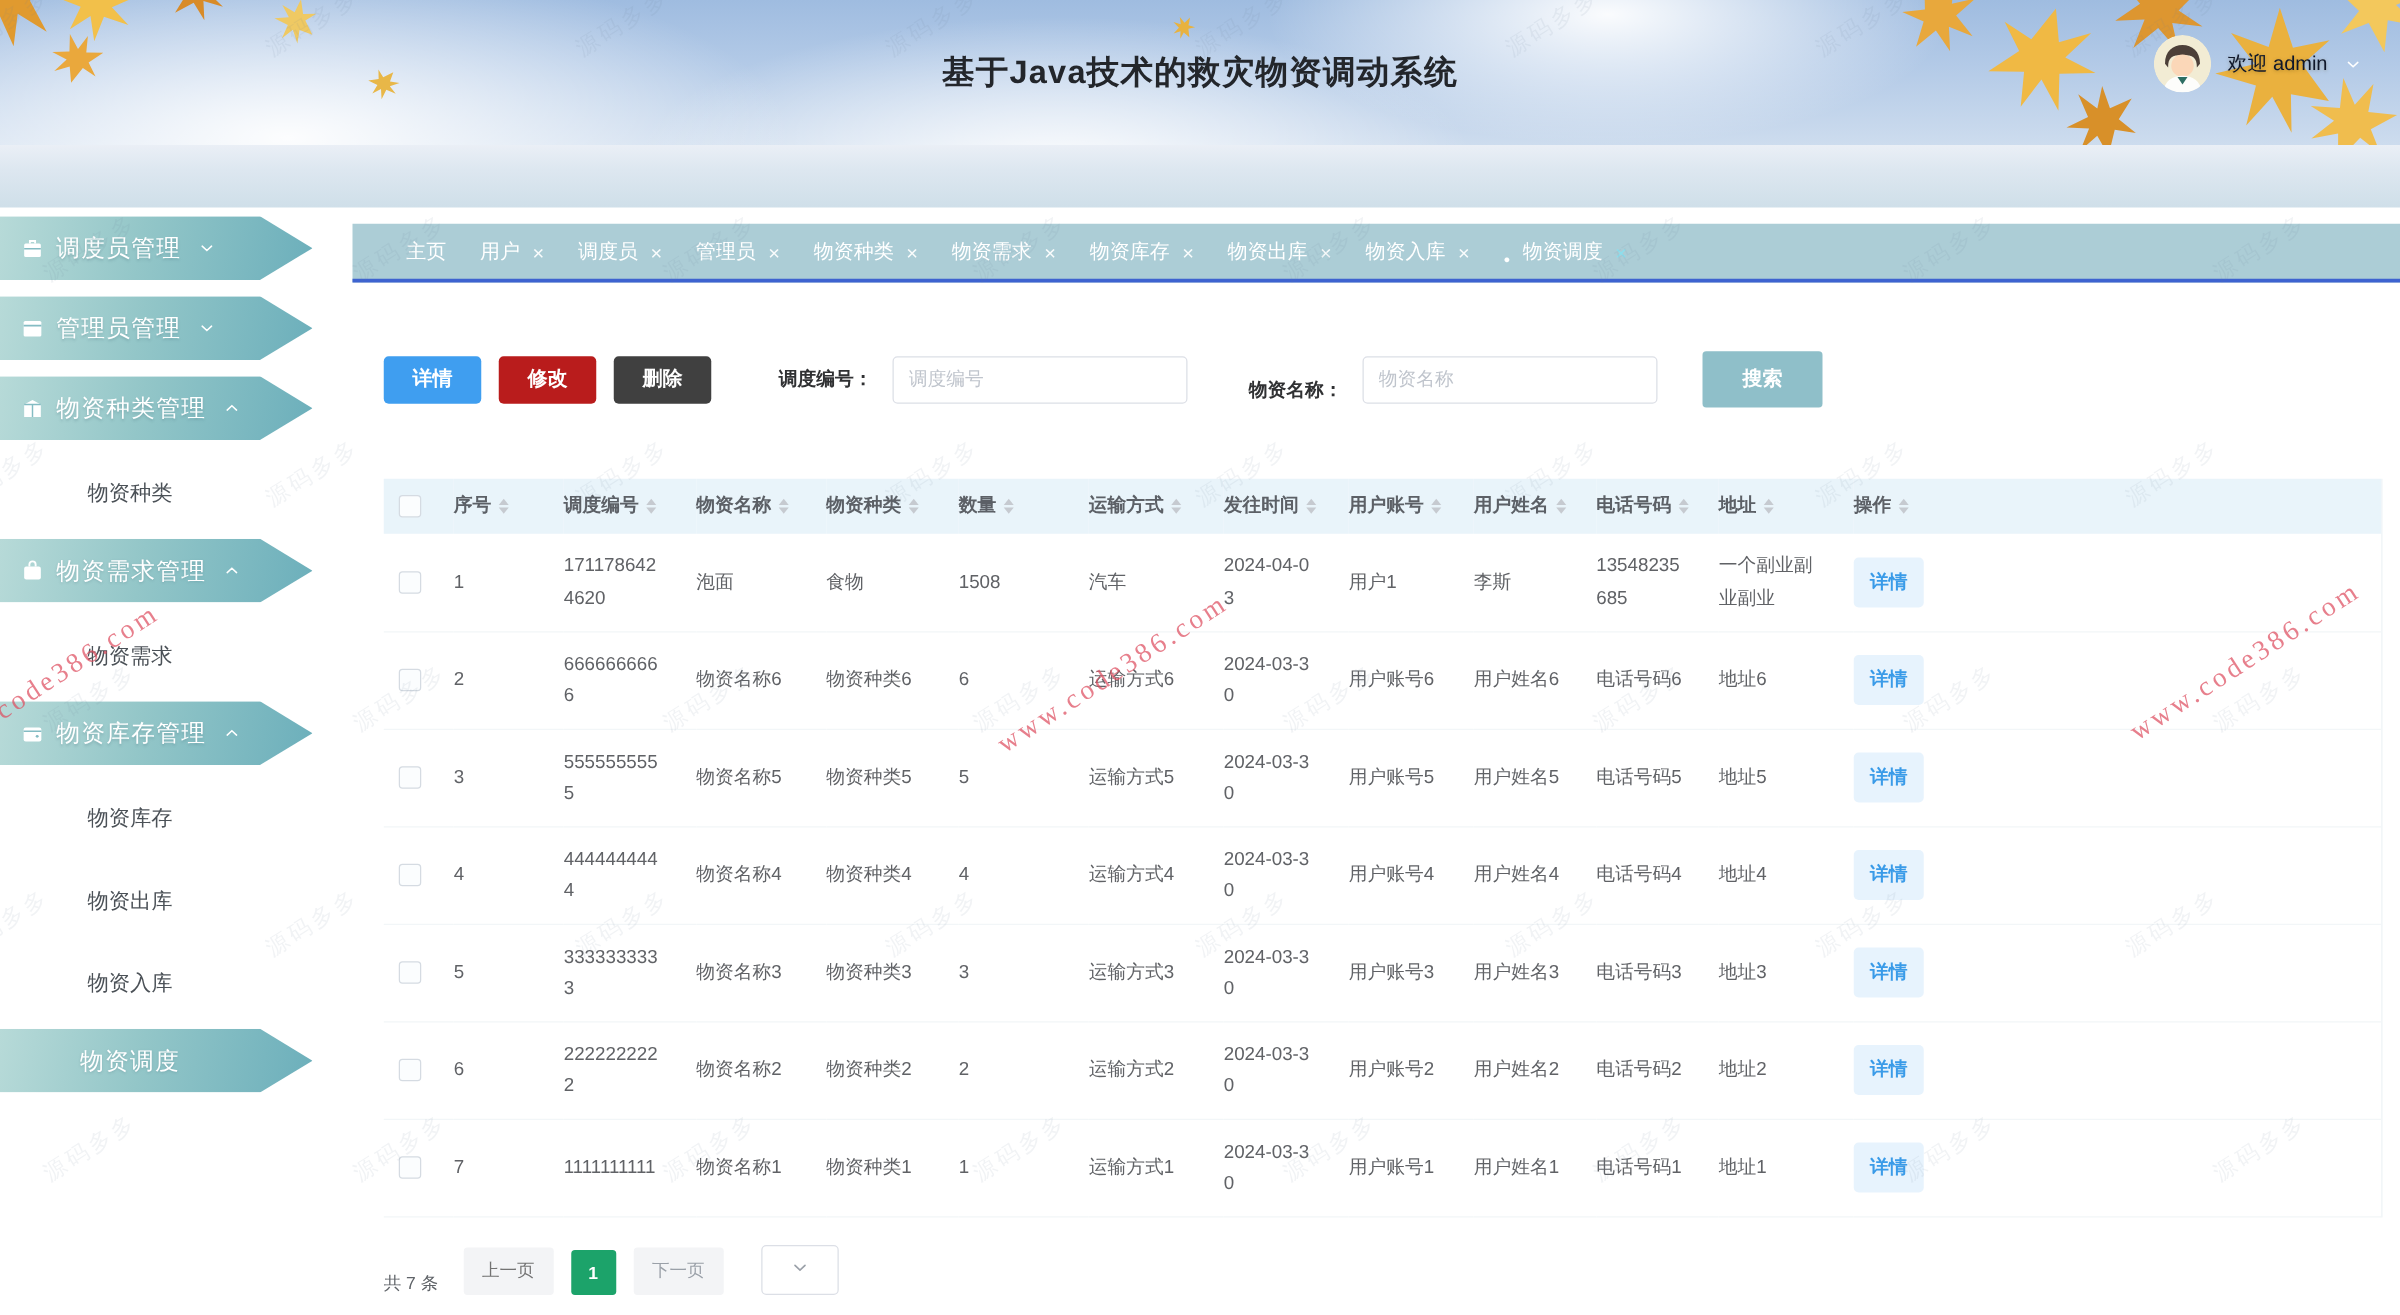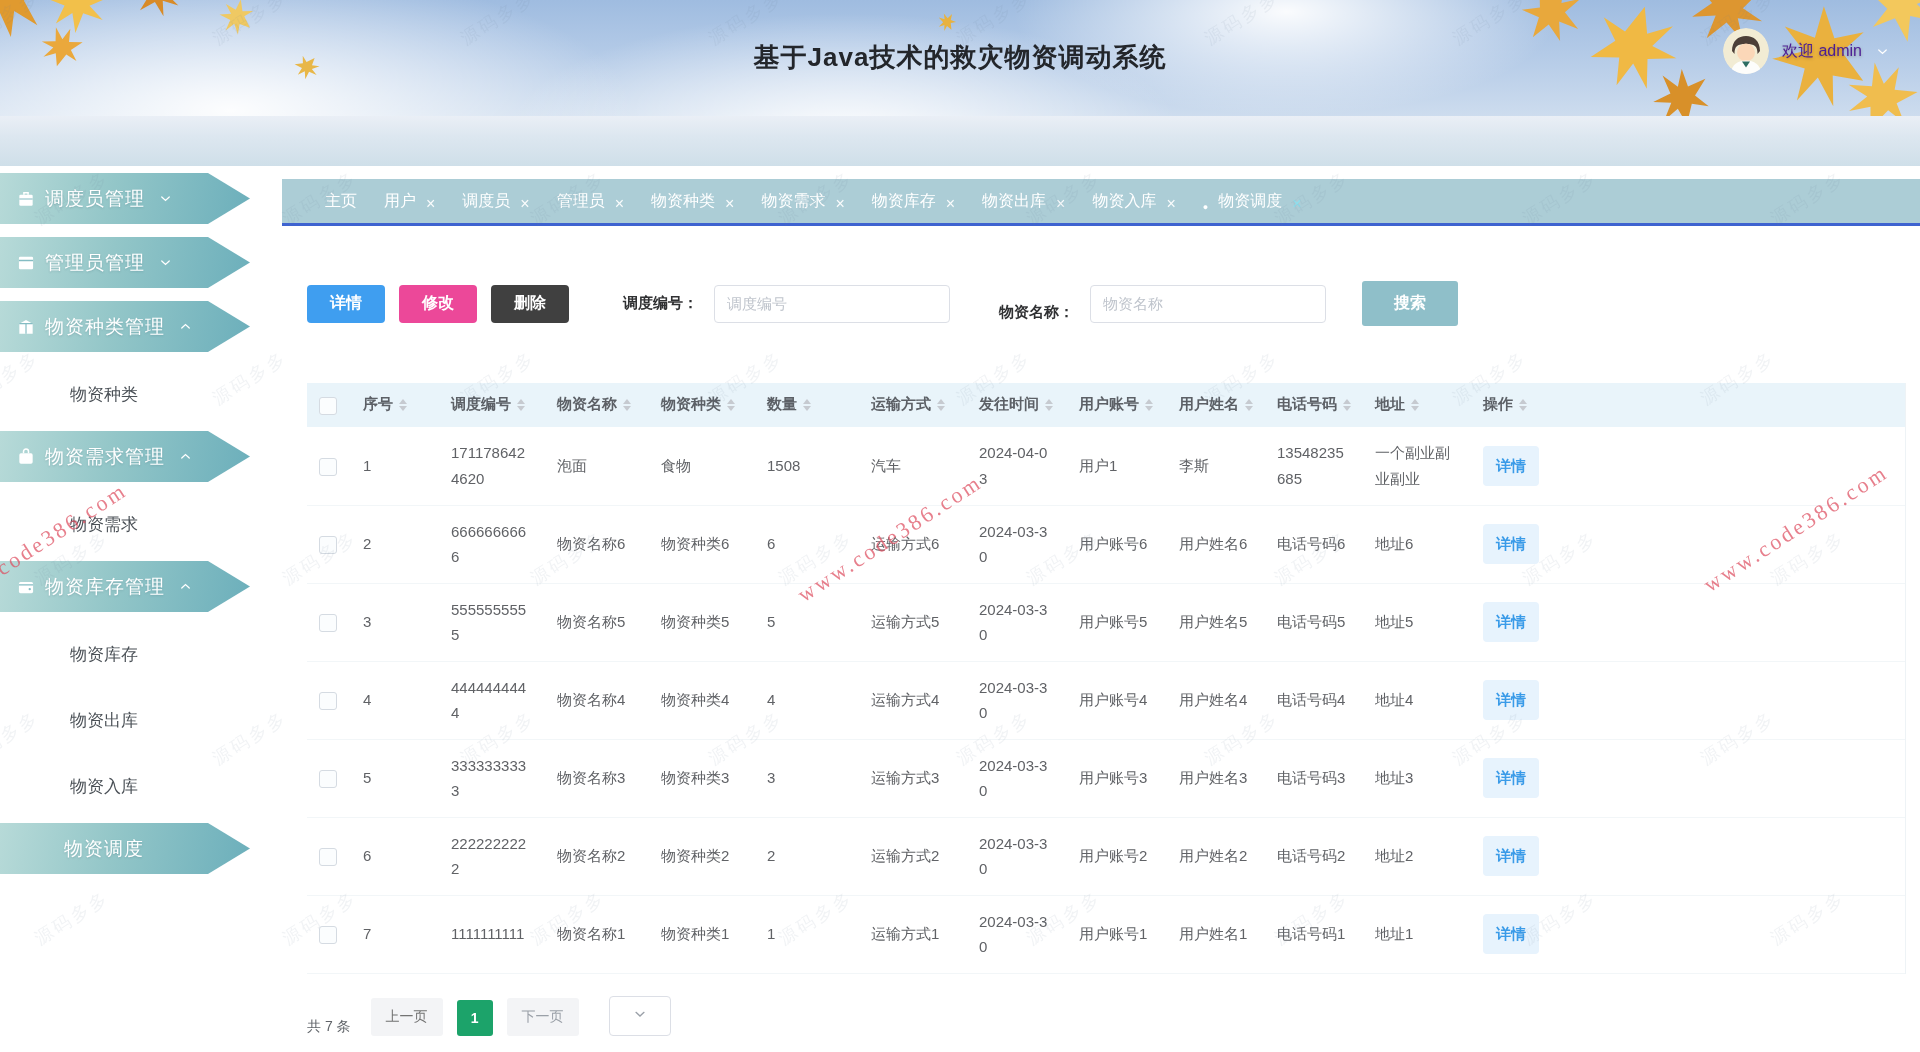--- a/index.html
+++ b/index.html
@@ -16,21 +16,21 @@
       radial-gradient(ellipse 560px 200px at 44% 115%, rgba(255,255,255,.9), rgba(255,255,255,0) 60%),
       linear-gradient(180deg,#9fbce0 0%,#b3cae7 45%,#cddcee 100%);
   }
   .leaf{position:absolute;width:44px;height:44px;pointer-events:none;}
   .page-title{
     position:absolute;left:0;top:40px;width:100%;text-align:center;
     font-size:26px;font-weight:bold;color:#23262b;letter-spacing:1px;z-index:3;
   }
   .userbox{position:absolute;right:30px;top:28px;display:flex;align-items:center;gap:13px;z-index:4;cursor:pointer;}
   .avatar{width:46px;height:46px;border-radius:50%;overflow:hidden;flex:none;}
-  .welcome{font-size:16px;color:#4c1d95;text-shadow:0 1px 3px rgba(80,60,10,.35);white-space:nowrap;}
+  .welcome{font-size:16px;color:#0f172a;text-shadow:0 1px 3px rgba(80,60,10,.35);white-space:nowrap;}
   .userbox .chev-dn{display:flex;}
   
   .band{position:absolute;left:0;top:116px;width:1920px;height:50px;
     background:linear-gradient(180deg,#eaeff6 0%,#dde7f0 40%,#cfdfe9 100%);}
   
   .sidebar{position:absolute;left:0;top:173px;width:258px;z-index:2;}
   .sb-banner{
     position:relative;height:51px;margin-bottom:13px;width:250px;
     display:flex;align-items:center;gap:9px;padding-left:16px;box-sizing:border-box;
     clip-path:polygon(0 0,208px 0,250px 50%,208px 100%,0 100%);
@@ -54,21 +54,21 @@
   }
   .tab{display:flex;align-items:flex-end;gap:10px;color:#fff;font-size:16px;cursor:pointer;white-space:nowrap;}
   .tab .x{font-size:16px;line-height:1;opacity:.95;}
   .tab .dot{font-size:9px;line-height:1;}
   .tab.active .x{color:#8be0ef;}
   
   .main{position:absolute;left:282px;top:229px;right:0;bottom:0;z-index:1;}
   .toolbar{display:flex;align-items:center;margin:52px 0 0 25px;}
   .btn{height:38px;border:none;border-radius:4px;color:#fff;font-size:16px;font-weight:bold;width:78px;cursor:pointer;}
   .btn-detail{background:#3f9ef0;margin-right:14px;}
-  .btn-edit{background:#ec4899;margin-right:14px;}
+  .btn-edit{background:#b91c1c;margin-right:14px;}
   .btn-del{background:#404040;}
   .field-label{font-size:15px;font-weight:bold;color:#303133;margin-left:54px;white-space:nowrap;}
   .field-label.second{margin-left:49px;margin-top:17px;}
   input.txt{
     width:236px;height:38px;border:1px solid #dcdfe6;border-radius:4px;margin-left:16px;
     padding:0 12px;font-size:15px;color:#606266;box-sizing:border-box;outline:none;background:#fff;
   }
   input.txt::placeholder{color:#bfc4cc;}
   .btn-search{width:96px;height:45px;background:#8fbfc9;margin-left:36px;border-radius:3px;font-size:16px;}
   

